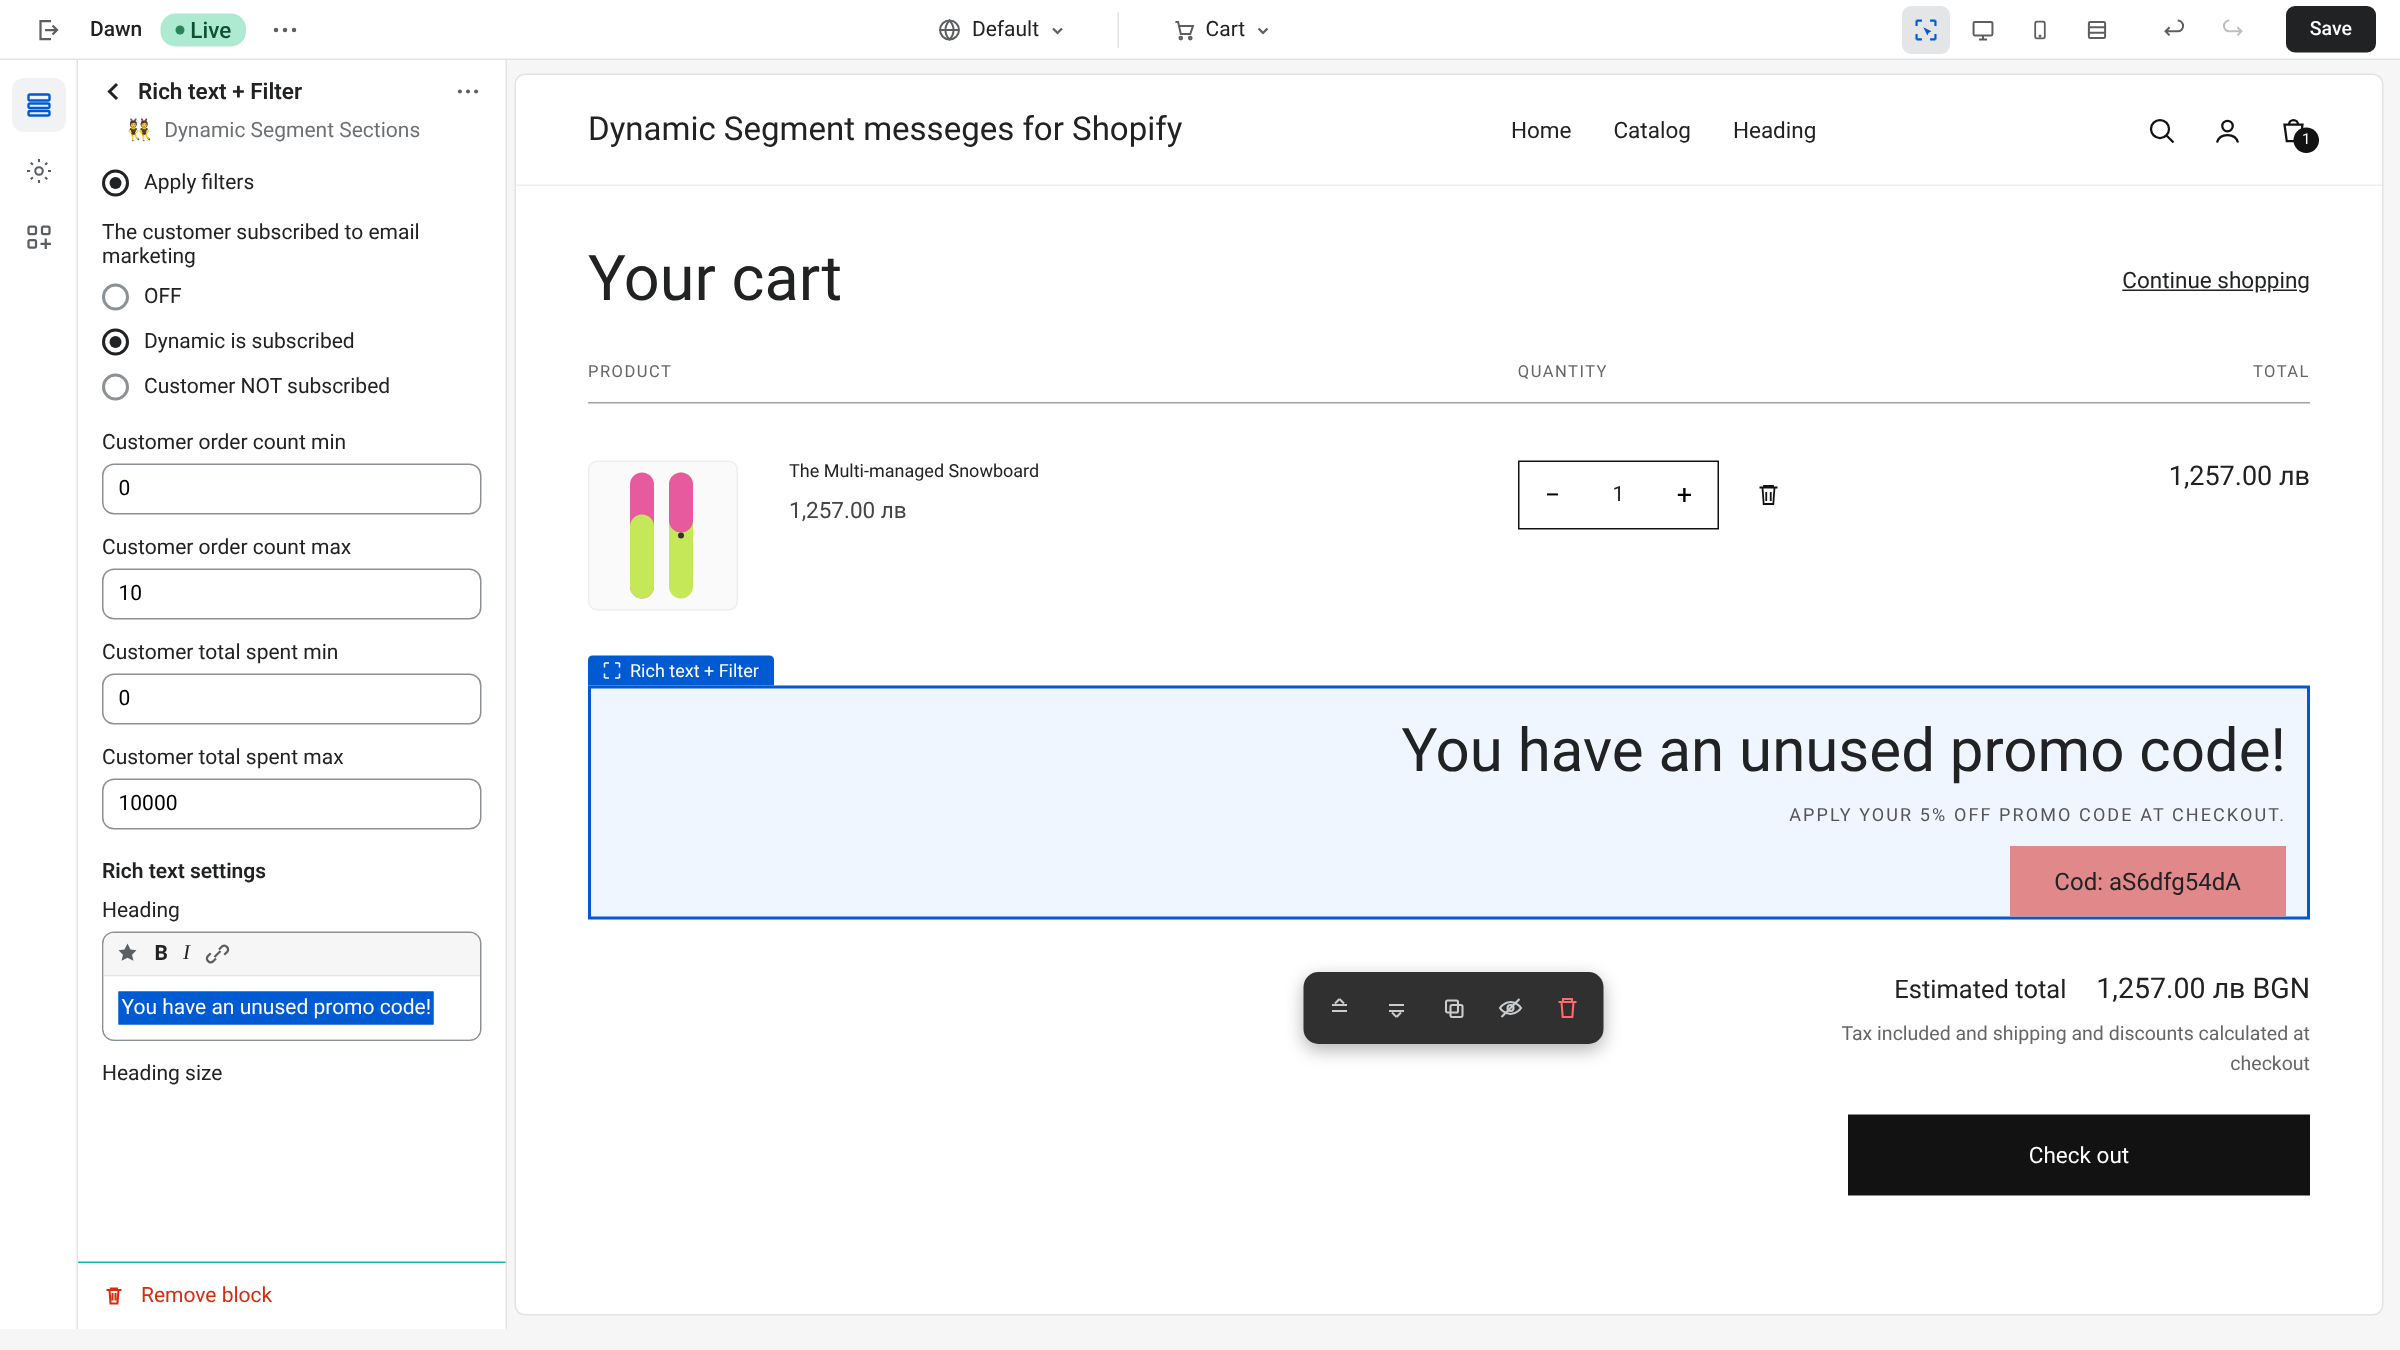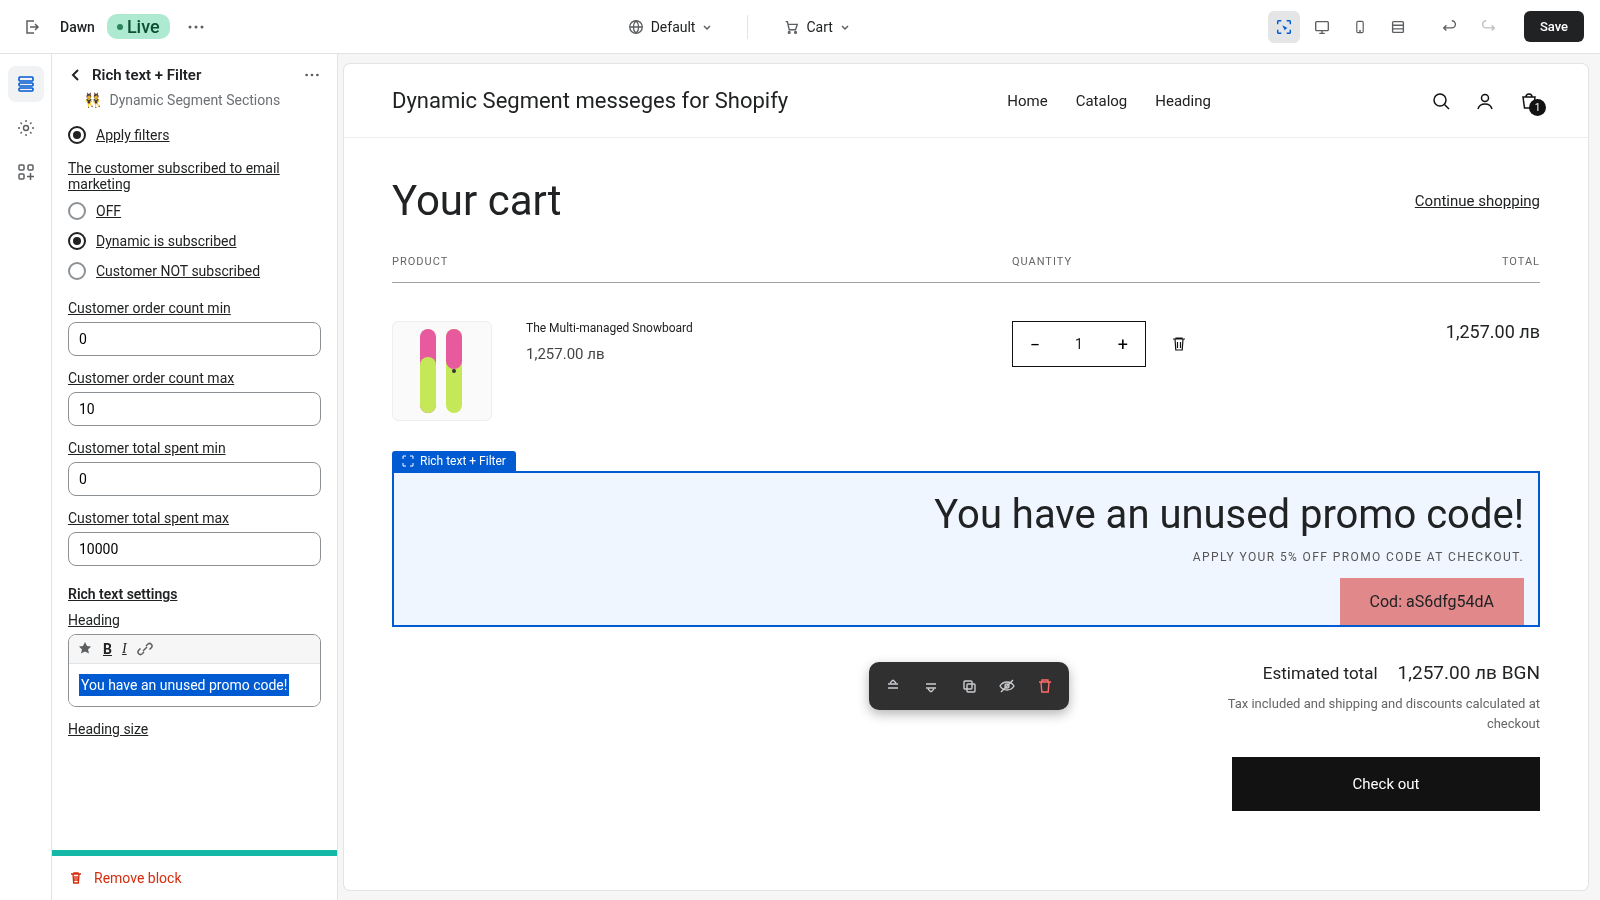--- a/index.html
+++ b/index.html
@@ -1,23 +1,23 @@
 <!DOCTYPE html>
 <html><head>
 <meta charset="utf-8">
 <style>
 * { margin: 0; padding: 0; box-sizing: border-box; font-family: -apple-system, BlinkMacSystemFont, 'Segoe UI', Roboto, sans-serif; }
 body { background: #f6f6f7; color: #202223; width: 1600px; height: 900px; overflow: hidden; }
 
 
-.topbar { height: 54px; background: #fff; border-bottom: 1px solid #e1e3e5; display: flex; align-items: center; padding: 0 16px; }
+.topbar { height: 40px; background: #fff; border-bottom: 1px solid #e1e3e5; display: flex; align-items: center; padding: 0 16px; }
 .topbar-left { display: flex; align-items: center; gap: 12px; }
 .exit-btn { width: 32px; height: 32px; display: flex; align-items: center; justify-content: center; cursor: pointer; }
 .theme-name { font-size: 14px; font-weight: 500; }
-.live-badge { background: #aee9d1; color: #0c5132; font-size: 18px; padding: 2px 10px; border-radius: 10px; font-weight: 500; display: inline-flex; align-items: center; gap: 4px; }
+.live-badge { background: #aee9d1; color: #0c5132; font-size: 15px; padding: 2px 10px; border-radius: 10px; font-weight: 500; display: inline-flex; align-items: center; gap: 4px; }
 .live-badge::before { content: ''; width: 6px; height: 6px; background: #29845a; border-radius: 50%; }
 .more-btn { cursor: pointer; padding: 4px; }
 .topbar-center { flex: 1; display: flex; justify-content: center; align-items: center; gap: 24px; }
 .context-btn { display: flex; align-items: center; gap: 6px; font-size: 14px; cursor: pointer; padding: 6px 10px; }
 .divider-v { width: 1px; height: 24px; background: #e1e3e5; }
 .topbar-right { display: flex; align-items: center; gap: 6px; }
 .vp-btn { width: 32px; height: 32px; display: flex; align-items: center; justify-content: center; cursor: pointer; border-radius: 6px; }
 .vp-btn.active { background: #e3e5e7; }
 .save-btn { background: #202223; color: #fff; border: none; padding: 8px 16px; border-radius: 6px; font-size: 13px; font-weight: 500; cursor: pointer; }
 
@@ -26,41 +26,41 @@
 .left-rail { width: 52px; background: #fff; border-right: 1px solid #e1e3e5; padding-top: 12px; display: flex; flex-direction: column; align-items: center; gap: 8px; }
 .rail-btn { width: 36px; height: 36px; display: flex; align-items: center; justify-content: center; border-radius: 8px; cursor: pointer; }
 .rail-btn.active { background: #f1f2f3; }
 
 
 .sidebar { width: 286px; background: #fff; border-right: 1px solid #e1e3e5; display: flex; flex-direction: column; position: relative; }
 .sidebar-header { padding: 12px 16px 8px; display: flex; align-items: center; justify-content: space-between; }
 .sidebar-title-row { display: flex; align-items: center; gap: 8px; }
 .sidebar-title { font-size: 15px; font-weight: 600; }
 .sidebar-sub { padding: 0 16px 12px 32px; display: flex; align-items: center; gap: 8px; color: #6d7175; font-size: 14px; }
-.sidebar-scroll { flex: 1; overflow-y: auto; padding: 0 16px 12px; position: relative; text-decoration: underline; }
+.sidebar-scroll { flex: 1; overflow-y: auto; padding: 0 16px 12px; position: relative; }
 .sidebar-scroll::-webkit-scrollbar { width: 10px; }
 .sidebar-scroll::-webkit-scrollbar-thumb { background: #c9cccf; border-radius: 5px; }
 .sidebar-scroll::-webkit-scrollbar-track { background: #f1f1f1; }
 
 .radio-row { display: flex; align-items: center; gap: 10px; padding: 6px 0; font-size: 14px; }
 .radio-outer { width: 18px; height: 18px; border: 2px solid #8c9196; border-radius: 50%; display: flex; align-items: center; justify-content: center; }
 .radio-outer.selected { border-color: #202223; }
 .radio-outer.selected::after { content: ''; width: 8px; height: 8px; background: #202223; border-radius: 50%; }
 
 .field-label { font-size: 14px; color: #202223; margin-top: 14px; margin-bottom: 6px; }
 .group-label { font-size: 14px; color: #202223; margin-top: 10px; margin-bottom: 4px; }
 .text-input { width: 100%; border: 1px solid #8c9196; border-radius: 8px; padding: 8px 10px; font-size: 14px; }
 .section-h { font-size: 14px; font-weight: 600; margin-top: 20px; margin-bottom: 10px; }
 
 .rte-wrapper { border: 1px solid #8c9196; border-radius: 8px; overflow: hidden; }
 .rte-toolbar { background: #f6f6f7; border-bottom: 1px solid #e1e3e5; padding: 6px 8px; display: flex; gap: 10px; }
 .rte-content { background: #fff; padding: 10px; }
 .rte-content .seltext { background: #005bd3; color: #fff; padding: 1px 0; font-size: 14px; border: 2px solid #005bd3; display: inline-block; }
 
-.sidebar-footer { border-top: 6px solid #14b8a6; padding: 14px 16px; display: flex; align-items: center; gap: 10px; cursor: pointer; }
+.sidebar-footer { border-top: 1px solid #14b8a6; padding: 14px 16px; display: flex; align-items: center; gap: 10px; cursor: pointer; }
 .remove-link { color: #d72c0d; font-size: 14px; }
 
 
 .preview-wrap { flex: 1; padding: 10px 0 10px 6px; position: relative; }
 .preview-frame { background: #fff; border-radius: 6px; height: 100%; overflow-y: auto; position: relative; box-shadow: 0 0 0 1px #e1e3e5; margin-right: 12px; }
 .preview-frame::-webkit-scrollbar { width: 14px; }
 .preview-frame::-webkit-scrollbar-thumb { background: #bbb; }
 
 .store-header { display: flex; align-items: center; padding: 24px 48px; justify-content: space-between; border-bottom: 1px solid #eee; }
 .store-name { font-size: 22px; font-weight: 400; }

